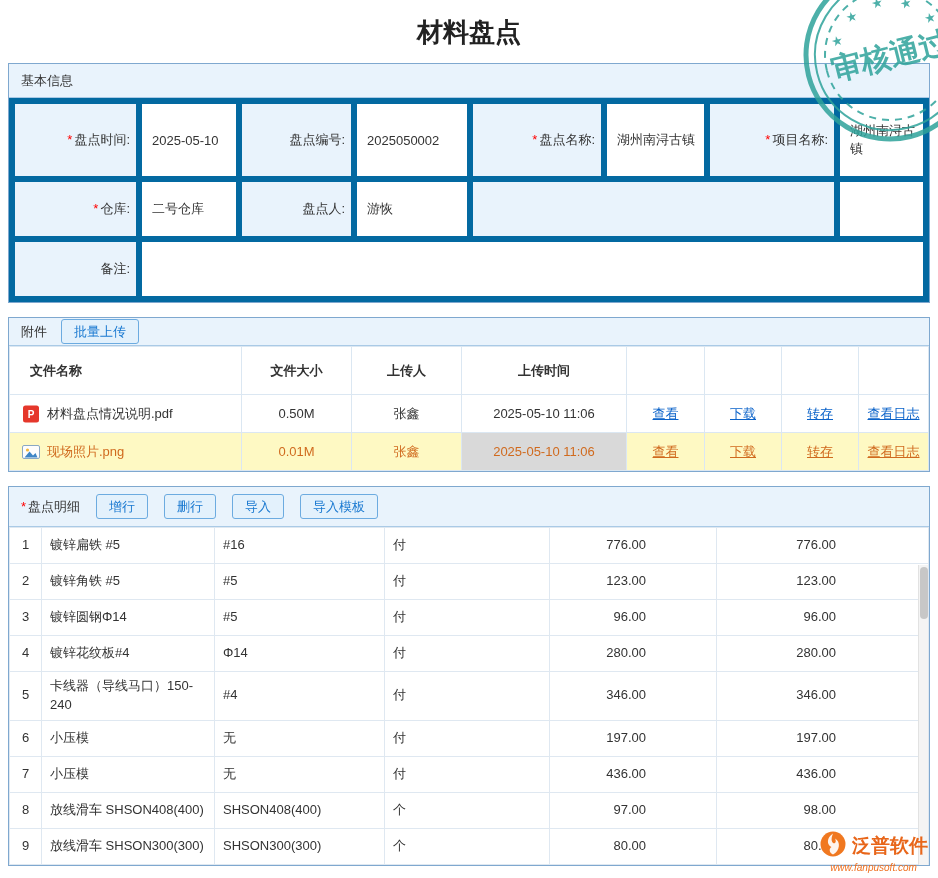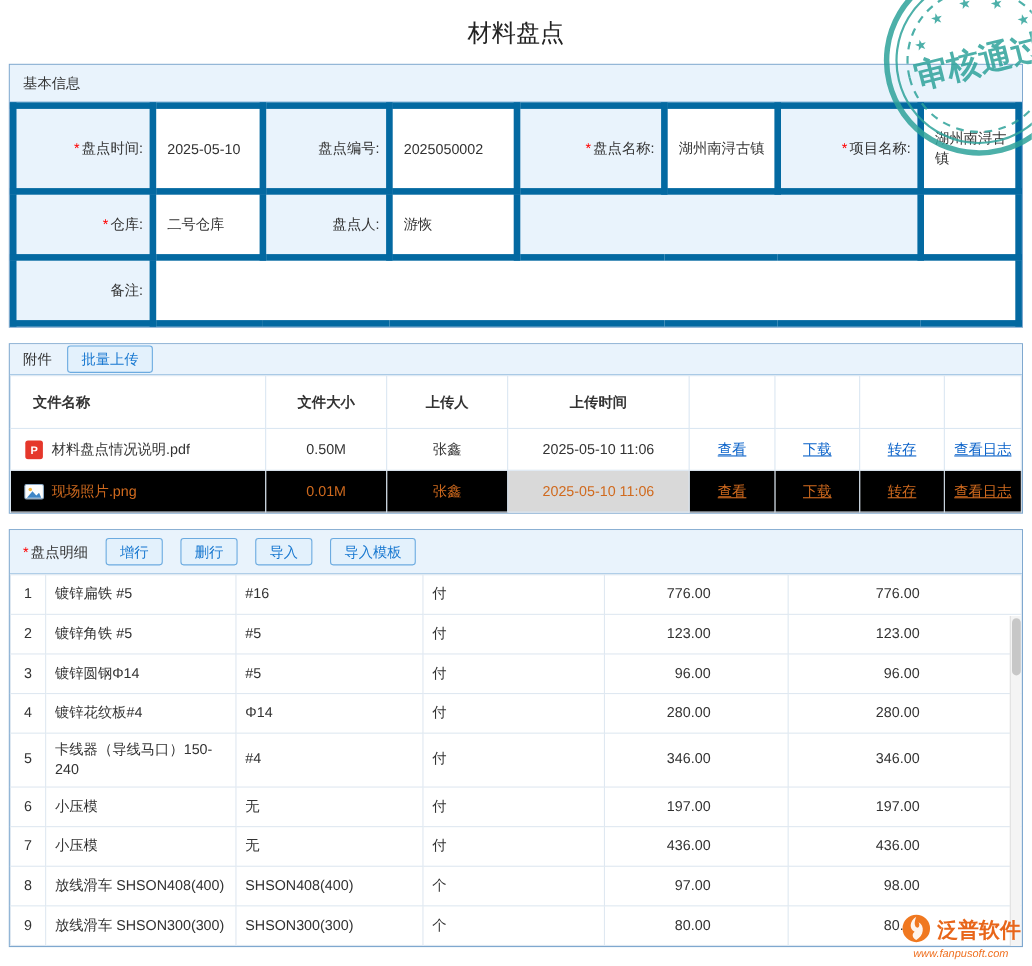--- a/index.html
+++ b/index.html
@@ -2,21 +2,21 @@
 <html><head>
 <meta charset="utf-8">
 <style>
   * { box-sizing: border-box; }
   html, body { margin: 0; padding: 0; }
   body {
     width: 938px; height: 878px; overflow: hidden; position: relative;
     background: #fff; color: #333;
     font-family: "Liberation Sans", "DejaVu Sans", sans-serif; font-size: 13px;
   }
-  .page-title { text-align: center; font-size: 22px; font-weight: normal; color: #222; padding: 15px 0 13px; }
+  .page-title { text-align: center; font-size: 26px; font-weight: bold; color: #222; padding: 15px 0 13px; }
 
   .panel { margin: 0 8px 14px; border: 1px solid #7fa8cf; background: #fff; }
   .panel-hd { display: flex; align-items: center; gap: 16px; background: #e9f3fc; border-bottom: 1px solid #aacae6; padding: 0 12px; }
   .hd1 { height: 34px; }
   .hd2 { height: 28px; gap: 14px; }
   .hd3 { height: 40px; }
   .req { color: #f00; margin-right: 2px; }
 
   .btn {
     display: inline-block; background: #e3f1fc; border: 1px solid #6cabe0; color: #1878d0;
@@ -33,21 +33,21 @@
 
   
   .att-table th, .att-table td { border: 1px solid #dbe7f2; }
   .att-table th { height: 48px; background: #fff; font-weight: bold; text-align: center; color: #333; }
   .att-table th.a-name-h { text-align: left; padding-left: 20px; }
   .att-table td { height: 38px; text-align: center; }
   .att-table td.a-name { text-align: left; padding-left: 12px; }
   .fcell { display: flex; align-items: center; gap: 7px; }
   .file-icon { display: inline-flex; width: 18px; height: 18px; flex: 0 0 18px; }
   .grid-link { color: #0a62c9; text-decoration: underline; cursor: pointer; }
-  tr.selected td { background: #000000; color: #d06a1e; }
+  tr.selected td { background: #fef9c3; color: #d06a1e; }
   tr.selected td.a-time { background: #d9d9d9; }
   tr.selected .fname { color: #d06a1e; }
   tr.selected .grid-link { color: #d06a1e; }
 
   
   .det-wrap { position: relative; }
   .det-table th, .det-table td { border: 1px solid #dfe8f1; }
   .det-table th { height: 37px; background: #fff; font-weight: bold; text-align: center; color: #333; }
   .det-table td { height: 36px; padding: 5px 8px; line-height: 1.45; }
   .c-no { text-align: center; padding: 5px 2px; }

